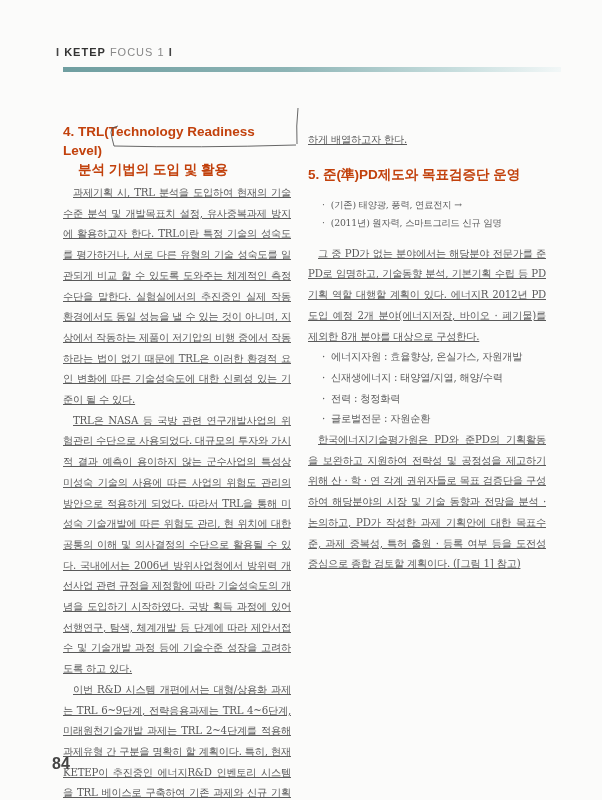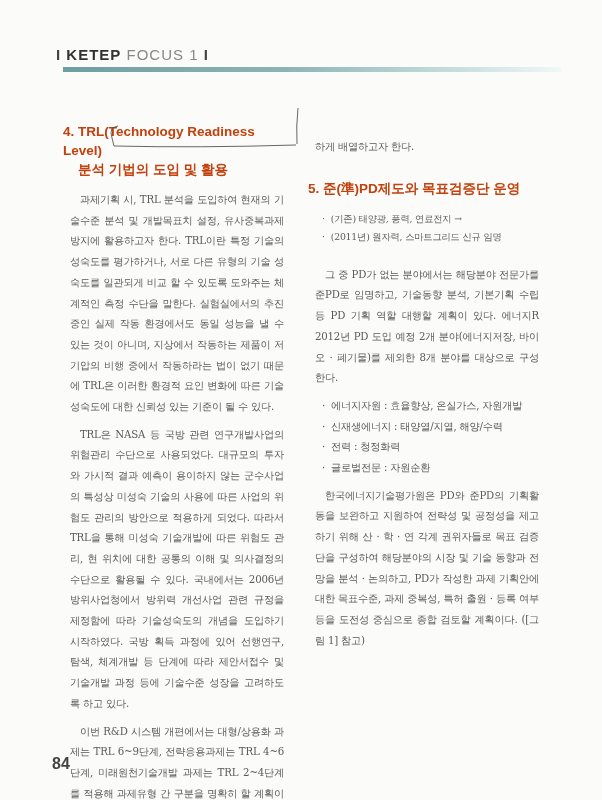--- a/index.html
+++ b/index.html
@@ -6,21 +6,21 @@
   body {
     width: 602px; height: 800px; overflow: hidden;
     background: #fbfbfa;
     font-family: "DejaVu Serif", serif;
     color: #555;
     position: relative;
   }
   .header {
     position: absolute; left: 56px; top: 46px;
     font-family: "Liberation Sans", sans-serif;
-    font-size: 15px; letter-spacing: 1px; color: #444;
+    font-size: 11px; letter-spacing: 1px; color: #444;
   }
   .header .brand { font-weight: bold; color: #333; }
   .header .focus { color: #888; }
   .header .bar-mark { color: #444; font-weight: bold; }
   .rule {
     position: absolute; left: 63px; top: 67px; width: 498px; height: 5px;
     background: linear-gradient(to right, #6f9ea0 0%, #8db4b5 45%, #c9dfdf 80%, #f2f7f7 100%);
   }
   .col {
     position: absolute; top: 0;
@@ -28,21 +28,21 @@
     letter-spacing: -0.2px;
   }
   .col-left { left: 63px; width: 228px; }
   .col-right { left: 308px; width: 238px; }
   .heading {
     font-family: "Liberation Sans", sans-serif;
     color: #c2410c; font-weight: bold; font-size: 13.5px; line-height: 19px;
     letter-spacing: 0;
   }
   .heading .sub { display: block; padding-left: 15px; }
-  p { margin: 7px; text-align: justify; text-indent: 10px; }
+  p { margin: 0; text-align: justify; text-indent: 10px; text-decoration: underline; }
   p.noindent { text-indent: 0; }
   .bullets { margin: 0; padding: 0; list-style: none; font-size: 9.3px; line-height: 18px; }
   .bullets li { padding-left: 14px; }
   .bullets li::before { content: "·"; margin-right: 6px; }
   .bullets2 { margin: 0; padding: 0; list-style: none; }
   .bullets2 li { padding-left: 14px; }
   .bullets2 li::before { content: "·"; margin-right: 6px; }
   .page-num {
     position: absolute; left: 52px; top: 755px;
     font-family: "Liberation Sans", sans-serif; font-weight: bold;

